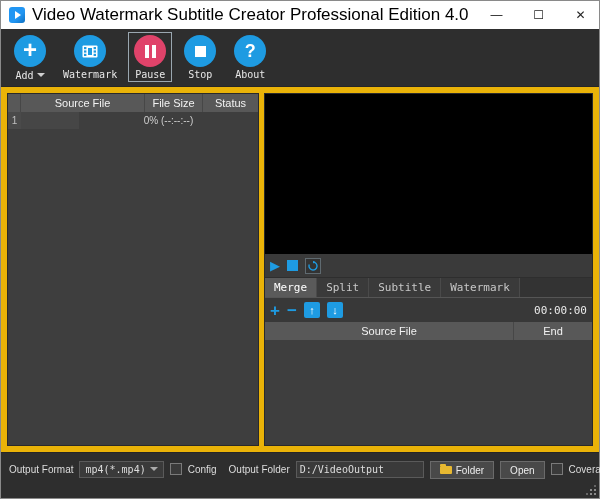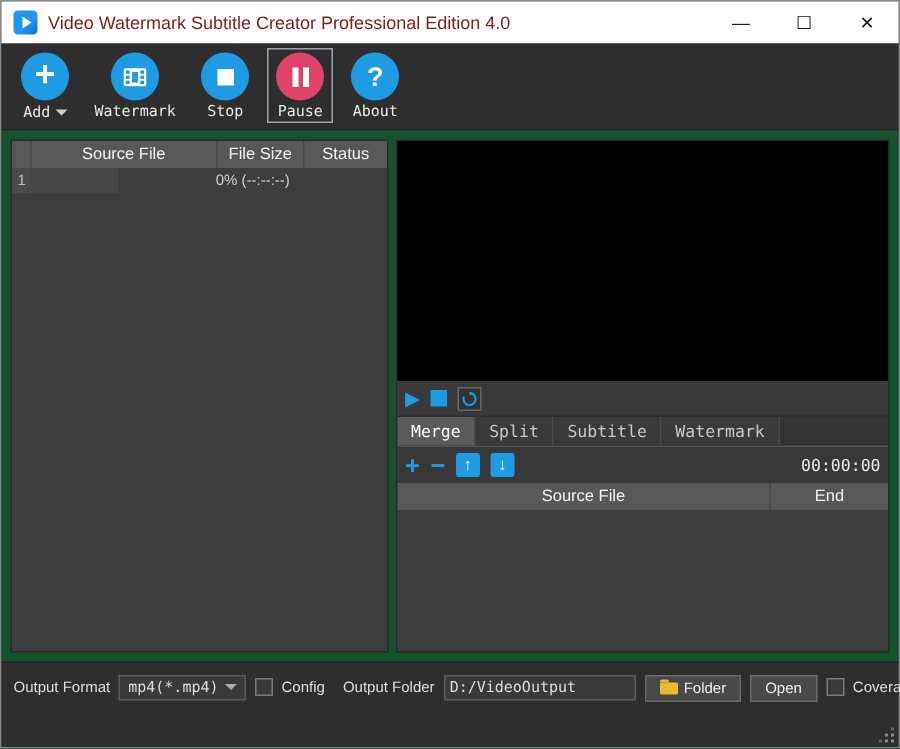--- a/index.html
+++ b/index.html
@@ -9,21 +9,21 @@
             background:#353535; border:1px solid #8a8a8a; }
 
   
   .titlebar { height:28px; background:#ffffff; display:flex; align-items:center;
               padding-left:8px; gap:7px; flex:none; }
   .app-icon { width:16px; height:16px; border-radius:3px; flex:none;
               background:linear-gradient(135deg,#2196f3 60%,#0d6fc0);
               display:flex; align-items:center; justify-content:center; }
   .app-icon i { display:block; width:0; height:0; border-left:6px solid #fff;
                 border-top:4px solid transparent; border-bottom:4px solid transparent; margin-left:2px; }
-  .title-text { font-size:12px; color:#7f1d1d; white-space:nowrap; }
+  .title-text { font-size:17px; color:#000000; white-space:nowrap; }
   .win-controls { margin-left:auto; display:flex; height:100%; }
   .win-btn { width:42px; height:100%; display:flex; align-items:center; justify-content:center;
              font-size:12px; color:#222; }
 
   
   .toolbar { height:58px; background:#2e2e2e; display:flex; align-items:flex-start;
              padding:4px 8px 0 8px; gap:8px; flex:none; border-bottom:1px solid #262626; }
   .tb-item { display:flex; flex-direction:column; align-items:center; min-width:42px;
              padding:2px 4px 1px 4px; }
   .tb-item.selected { outline:1px solid #9aa7b0; }
@@ -34,21 +34,21 @@
   .tb-label { font-size:10px; color:#e8e8e8; font-family:"DejaVu Sans Mono", monospace; }
   .caret-down { width:0; height:0; border:4px solid transparent; border-top-color:#cfcfcf;
                 margin-top:4px; }
   .glyph-big { font-size:24px; font-weight:bold; line-height:1; margin-top:-2px; }
   .glyph-q { font-size:18px; font-weight:bold; line-height:1; }
   .pause-bars { display:flex; gap:3px; }
   .pause-bars i { display:block; width:4px; height:13px; background:#fff; }
   .stop-square { width:11px; height:11px; background:#fff; }
 
   
-  .main { flex:1; display:flex; gap:5px; padding:6px; background:#14532d; min-height:0;justify-content:space-between; }
+  .main { flex:1; display:flex; gap:5px; padding:6px; background:#eab308; min-height:0;justify-content:space-between; }
 
   
   .left-panel { width:252px; flex:none; display:flex; flex-direction:column;
                 background:#3e3e3e; border:1px solid #2a2a2a; font-size:11px; }
   .lp-header { display:flex; height:18px; background:#585858; color:#f2f2f2;
                align-items:center; flex:none; }
   .lp-header > div { border-right:1px solid #474747; height:100%;
                      display:flex; align-items:center; justify-content:center; }
   .col-num { width:13px; }
   .col-source { width:124px; }
@@ -95,21 +95,21 @@
   .merge-header { display:flex; height:18px; flex:none; background:#585858;
                   color:#f2f2f2; font-size:11px; align-items:center; }
   .merge-header > div { height:100%; display:flex; align-items:center; justify-content:center;
                         border-right:1px solid #474747; }
   .mh-source { flex:1; }
   .mh-start { width:72px; }
   .mh-end { width:78px; border-right:none !important; }
   .merge-body { flex:1; background:#3e3e3e; }
 
   
-  .footer { height:57px; flex:none; background:#2e2e2e; display:flex;
+  .footer { height:46px; flex:none; background:#2e2e2e; display:flex;
             align-items:flex-start; padding:8px 8px 0 8px; gap:6px;
             font-size:10px; color:#dddddd; border-top:1px solid #262626; }
   .footer-label { line-height:17px; white-space:nowrap; }
   .combo { display:flex; align-items:center; gap:4px; height:17px; padding:0 5px;
            background:#3a3a3a; border:1px solid #5a5a5a; color:#dddddd;
            font-family:"DejaVu Sans Mono", monospace; font-size:10px; }
   .combo .caret-down { margin-top:2px; border-top-color:#aaa; }
   .checkbox { width:12px; height:12px; background:#3a3a3a; border:1px solid #7a7a7a;
               margin-top:2px; flex:none; }
   .footer-spacer { flex:1; }
@@ -169,38 +169,38 @@
           <rect x="11.6" y="5.4" width="2.4" height="2.2" fill="#1e9be2"></rect>
           <rect x="11.6" y="8.8" width="2.4" height="2.2" fill="#1e9be2"></rect>
           <rect x="6" y="3" width="4" height="7" fill="#1e9be2"></rect>
         </svg>
       </div>
       <div class="tb-label-row">
         <span class="tb-label">Watermark</span>
       </div>
     </div>
 
-    <div class="tb-item">
-      <div class="tb-circle">
-        <span class="stop-square"></span>
-      </div>
-      <div class="tb-label-row">
-        <span class="tb-label">Stop</span>
-      </div>
-    </div>
-
     <div class="tb-item selected">
       <div class="tb-circle red">
         <span class="pause-bars">
             <i></i>
             <i></i>
           </span>
       </div>
       <div class="tb-label-row">
         <span class="tb-label">Pause</span>
+      </div>
+    </div>
+
+    <div class="tb-item">
+      <div class="tb-circle">
+        <span class="stop-square"></span>
+      </div>
+      <div class="tb-label-row">
+        <span class="tb-label">Stop</span>
       </div>
     </div>
 
 
     <div class="tb-item">
       <div class="tb-circle">
         <span class="glyph-q">?</span>
       </div>
       <div class="tb-label-row">
         <span class="tb-label">About</span>

